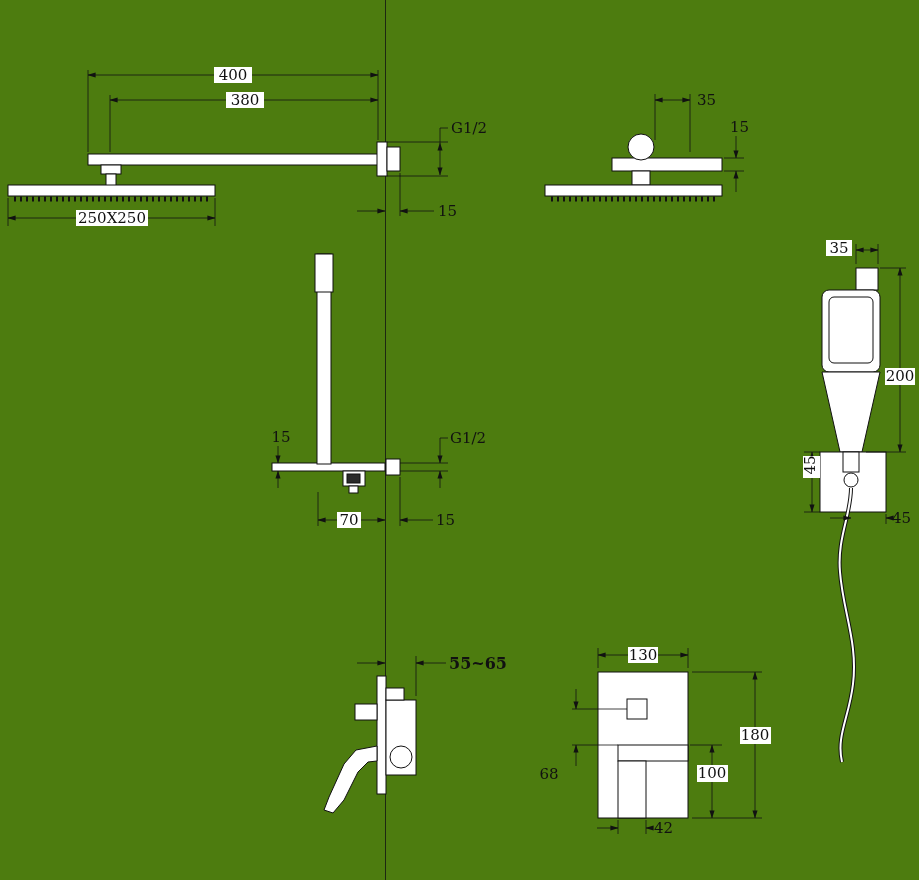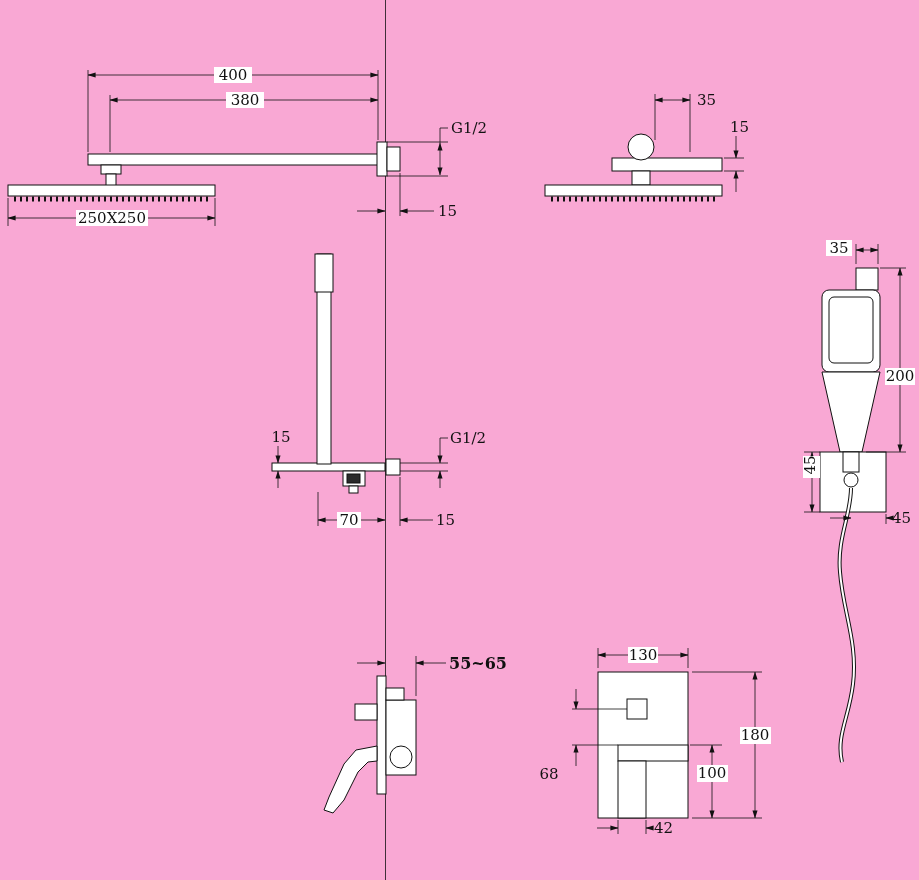--- a/index.html
+++ b/index.html
@@ -1,16 +1,16 @@
 <!DOCTYPE html>
 <html><head>
 <meta charset="utf-8">
 <style>
   html,body{margin:0;padding:0;background:#fff;}
-  .page{width:919px;height:880px;background:#f9a8d4;position:relative;overflow:hidden;}
+  .page{width:919px;height:880px;background:#4d7c0f;position:relative;overflow:hidden;}
   svg{display:block;}
   .thin{stroke:#111;stroke-width:0.8;fill:none;}
   .s{fill:#fff;stroke:#111;stroke-width:1;}
   .dk{fill:#2a2a2a;stroke:#111;stroke-width:1;}
   .bg{fill:#fff;stroke:none;}
   .noz{stroke:#111;stroke-width:5;stroke-dasharray:2 4;fill:none;}
   .hoseOuter{stroke:#111;stroke-width:4;fill:none;}
   .hoseInner{stroke:#fff;stroke-width:2;fill:none;}
   .t{font-family:"DejaVu Serif",serif;font-size:15px;fill:#111;}
   .tb{font-family:"DejaVu Serif",serif;font-size:16px;font-weight:bold;fill:#111;}

